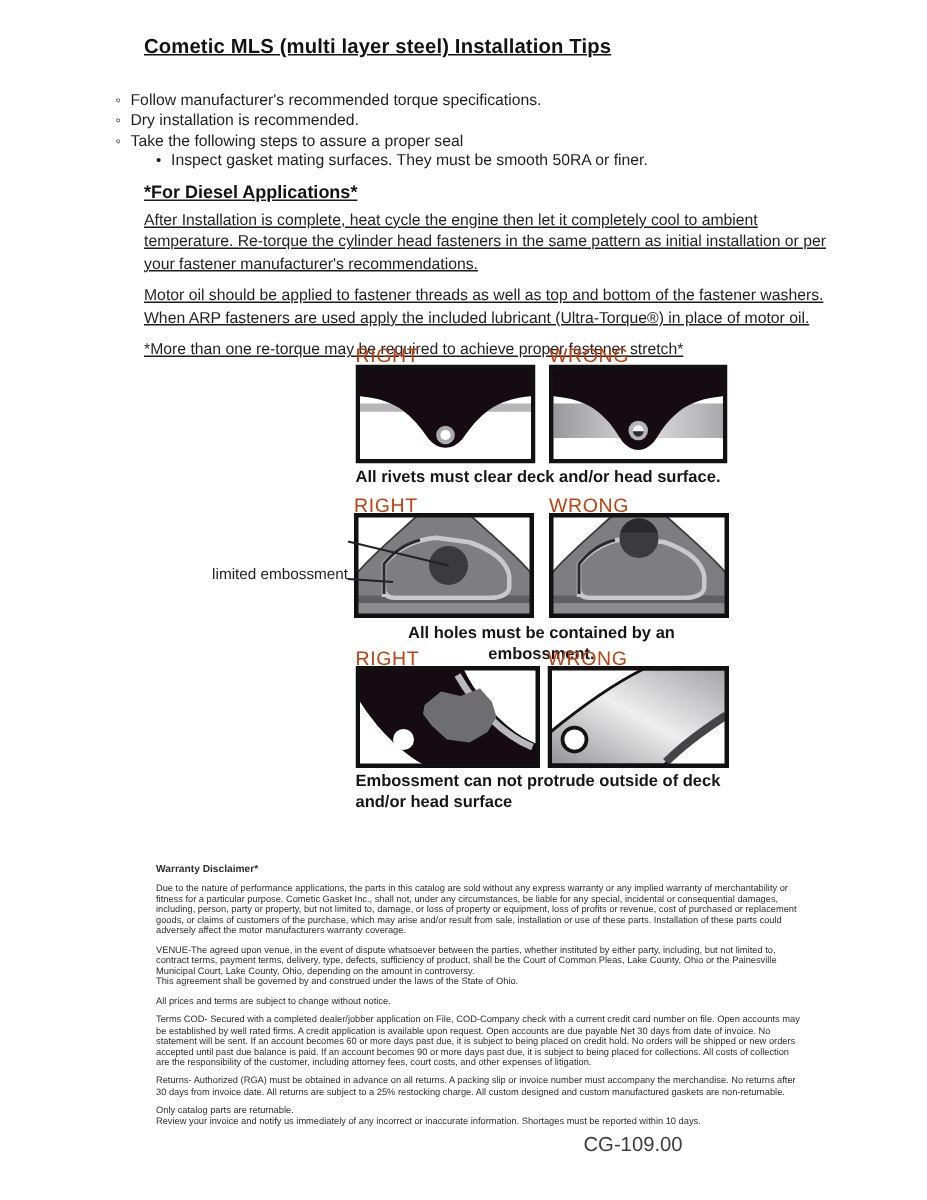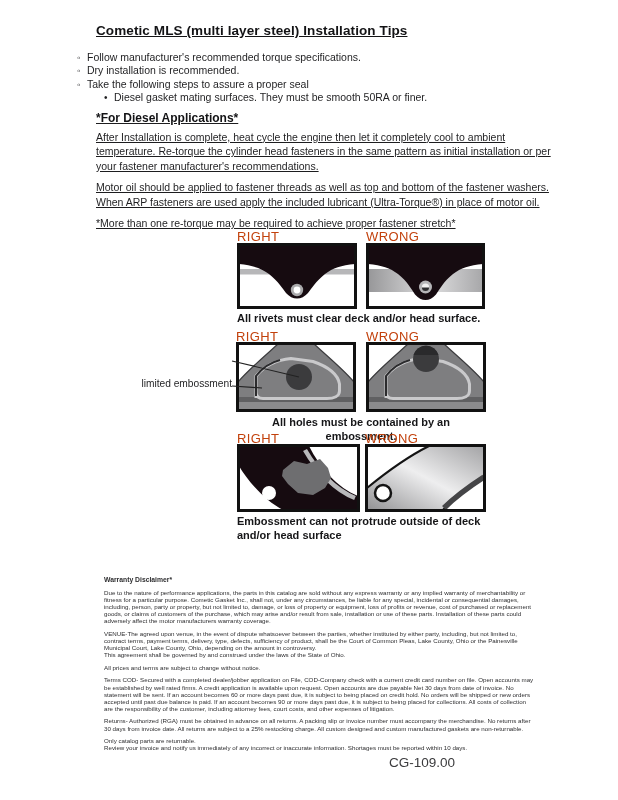--- a/index.html
+++ b/index.html
@@ -6,21 +6,21 @@
   html,body { background:#ffffff; }
   .page {
     position:relative; width:618px; height:800px; background:#ffffff;
     font-family:"Liberation Sans", sans-serif; color:#1d1d1f; overflow:hidden;
   }
 
   
   .text-col { position:absolute; left:77px; top:23px; width:478px; }
   .doc-title {
     font-size:13.5px; font-weight:bold; text-decoration:underline;
-    margin-left:19px; margin-bottom:13px; letter-spacing:.1px; color:#131315;
+    margin-left:19px; margin-bottom:23px; letter-spacing:.1px; color:#131315;
   }
   .bullet, .sub-bullet {
     font-size:10.5px; line-height:13.4px; position:relative; padding-left:10px; color:#1f1f21;
   }
   .bullet::before { content:"◦"; position:absolute; left:0; top:0; font-size:10px; }
   .sub-bullet { margin-left:27px; }
   .sub-bullet::before { content:"•"; position:absolute; left:0; top:0; font-size:10px; }
   .diesel { margin-left:19px; margin-top:6px; width:455px;text-decoration:underline; }
   .diesel-heading { font-size:12px; font-weight:bold; margin-bottom:5px; color:#131315; }
   .body-p { font-size:10.5px; line-height:14.5px; margin-bottom:7px; color:#1f1f21; }
@@ -45,21 +45,21 @@
 </head>
 <body>
 
 <div class="page">
 
   <div class="text-col">
     <div class="doc-title">Cometic MLS (multi layer steel) Installation Tips</div>
     <div class="bullet">Follow manufacturer's recommended torque specifications.</div>
     <div class="bullet">Dry installation is recommended.</div>
     <div class="bullet">Take the following steps to assure a proper seal</div>
-    <div class="sub-bullet">Diesel gasket mating surfaces.  They must be smooth 50RA or finer.</div>
+    <div class="sub-bullet">Inspect gasket mating surfaces.  They must be smooth 50RA or finer.</div>
 
     <div class="diesel">
       <div class="diesel-heading">*For Diesel Applications*</div>
       <p class="body-p">After Installation is complete, heat cycle the engine then let it completely cool to ambient temperature. Re-torque the cylinder head fasteners in the same pattern as initial installation or per your fastener manufacturer's recommendations.</p>
       <p class="body-p">Motor oil should be applied to fastener threads as well as top and bottom of the fastener washers. When ARP fasteners are used apply the included lubricant (Ultra-Torque®) in place of motor oil.</p>
       <div class="note">*More than one re-torque may be required to achieve proper fastener stretch*</div>
     </div>
   </div>
 
   <div class="dg-label" style="left:237px;top:229px;width:120px;">RIGHT</div>

